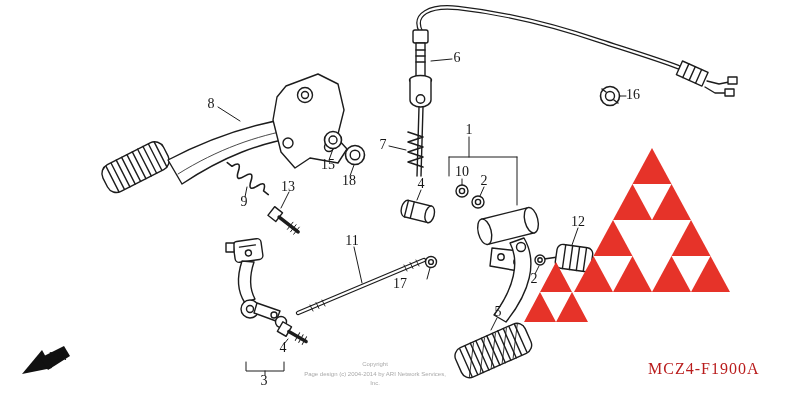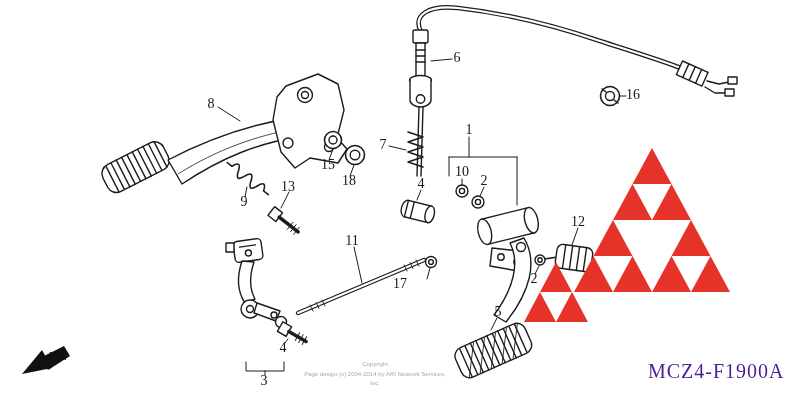--- a/index.html
+++ b/index.html
@@ -16,21 +16,21 @@
     font-family:"Liberation Sans",sans-serif;font-weight:800;font-size:37px;
     letter-spacing:-0.5px;color:#3c3c3c;line-height:1;white-space:nowrap;
   }
   .fr{position:absolute;left:18px;top:342px;width:70px;height:44px;}
   .fr-text{
     position:absolute;left:30px;top:6px;font-weight:400;font-style:italic;
     font-size:13px;color:#111;font-family:"Liberation Serif",serif;
   }
   .diagram-code{
     position:absolute;left:648px;top:360px;width:150px;
-    font-family:"Liberation Serif",serif;font-size:20px;letter-spacing:1px;color:#4c1d95;
+    font-family:"Liberation Serif",serif;font-size:16px;letter-spacing:1px;color:#b91c1c;
   }
   .copyright{
     position:absolute;left:300px;top:360px;width:150px;text-align:center;
     font-size:6px;color:#a9a9a9;line-height:1.6;
   }
 </style>
 </head>
 <body>
 
 <div class="stage">

